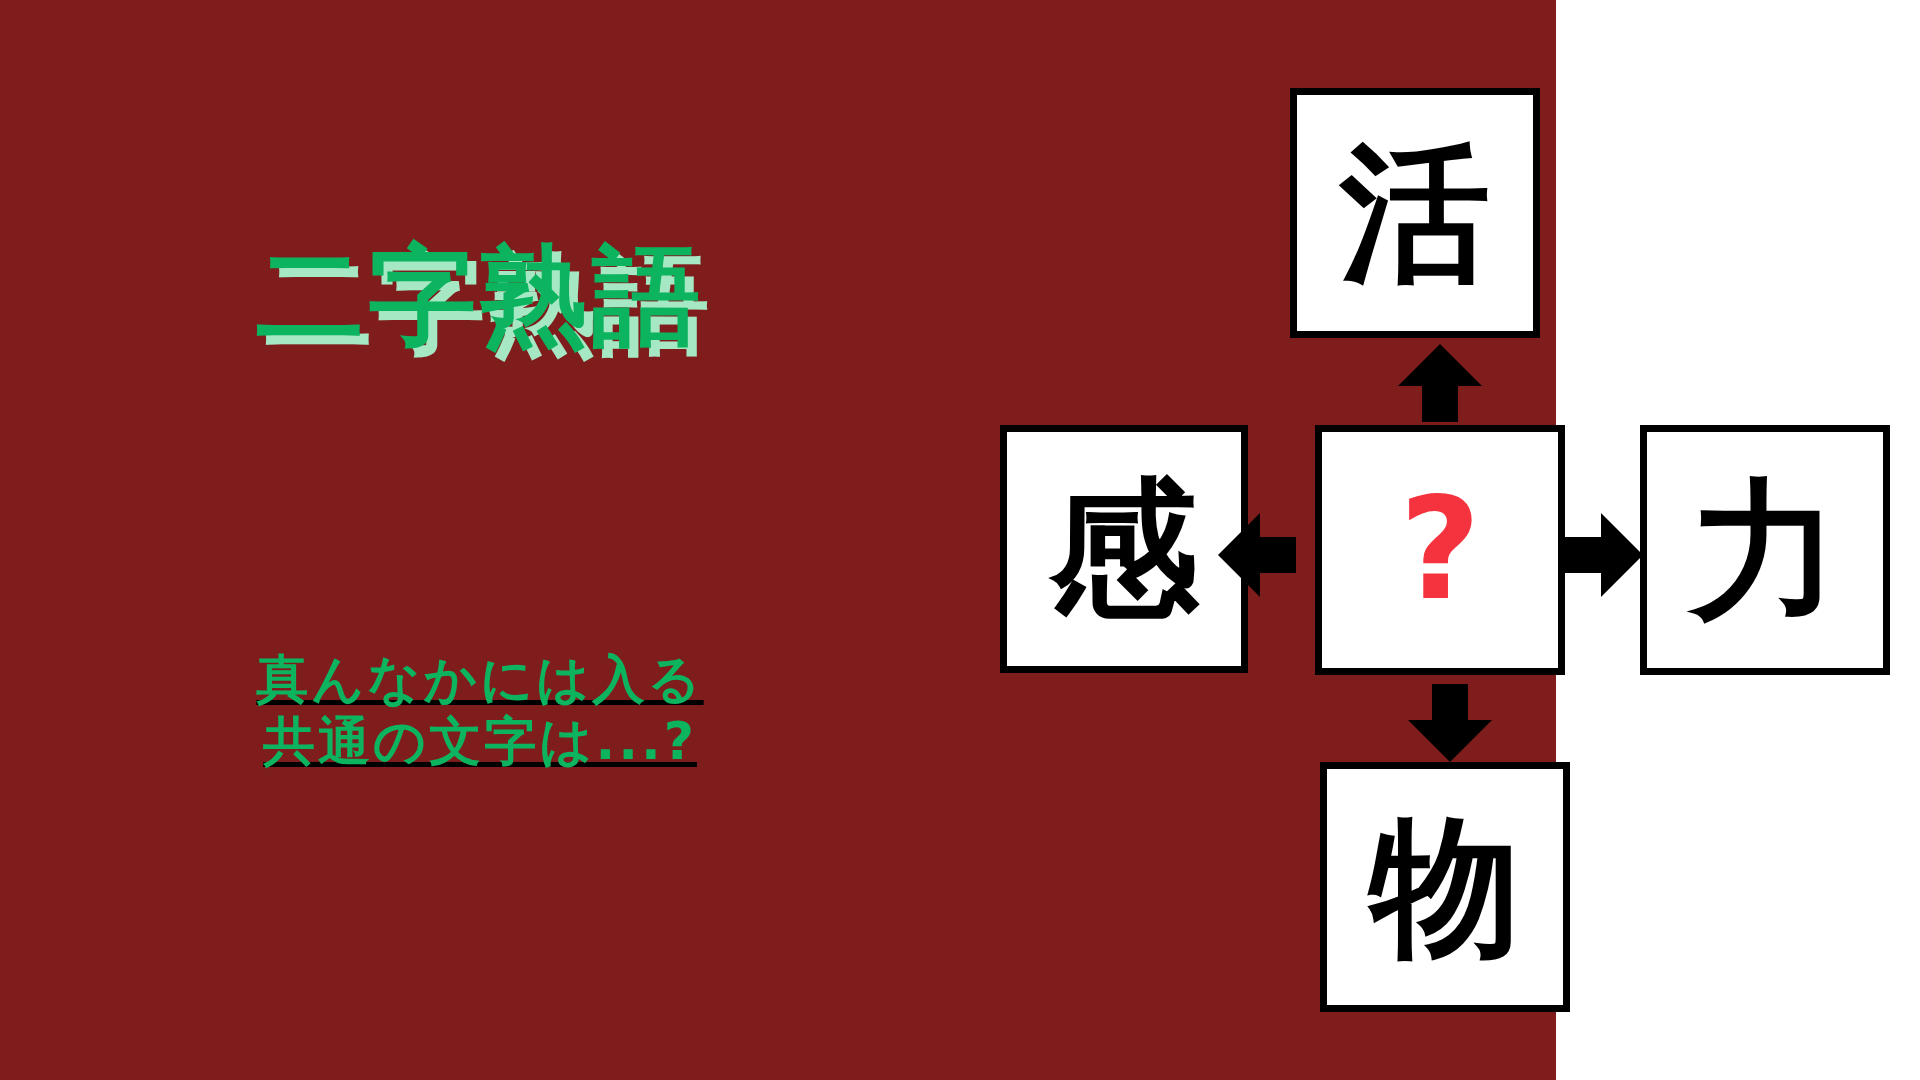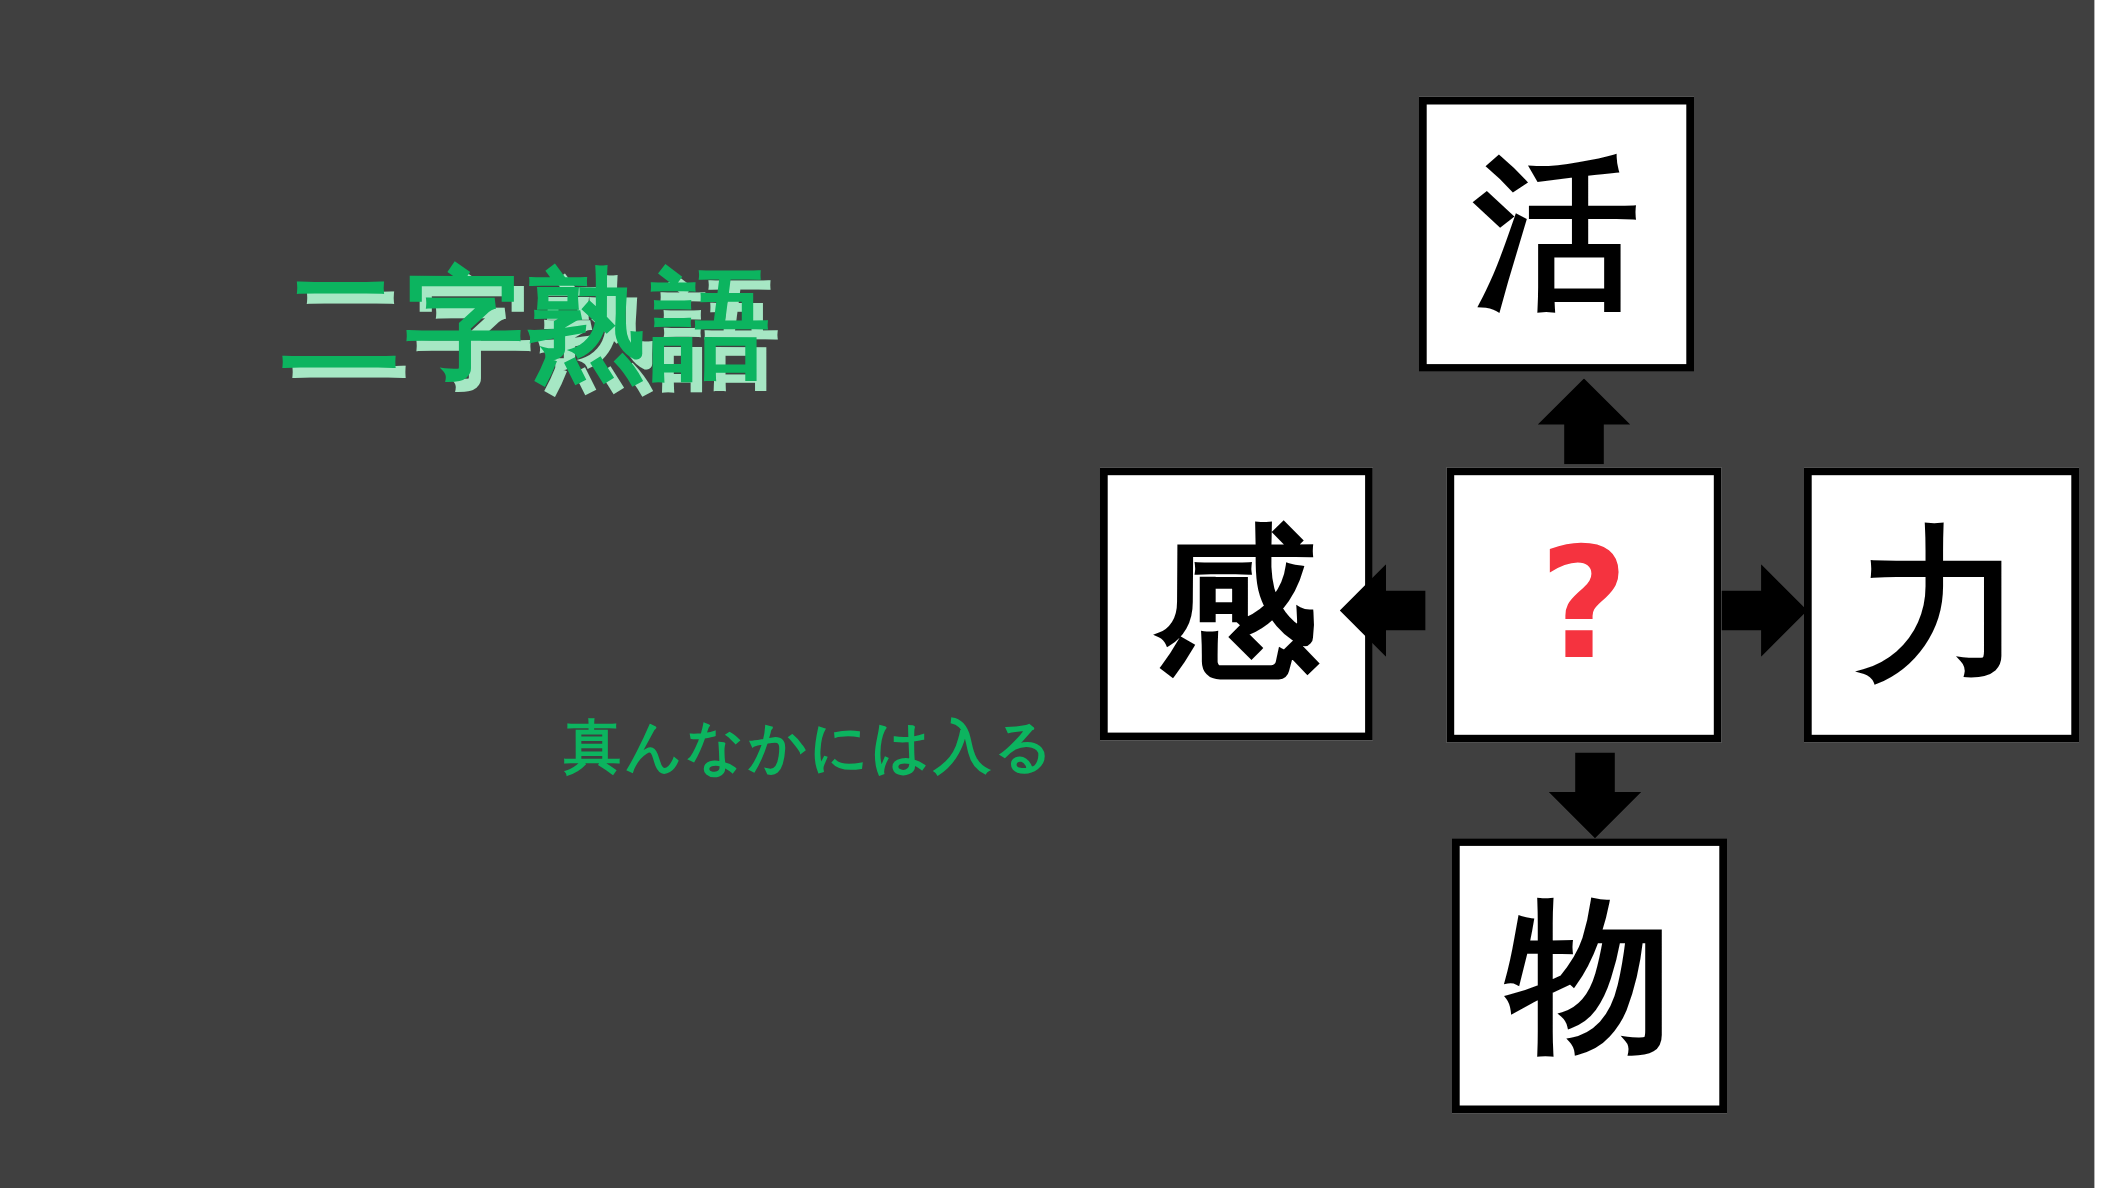--- a/index.html
+++ b/index.html
@@ -8,23 +8,23 @@
     background: #ffffff;
   }
   body {
     width: 1920px;
     height: 1080px;
     overflow: hidden;
     font-family: "DejaVu Sans", "Liberation Sans", sans-serif;
   }
   #stage {
     position: relative;
-    width: 1904px;
+    width: 1556px;
     height: 1080px;
-    background: #404040;
+    background: #7f1d1d;
   }
 
   
   #headline-block {
     position: absolute;
     left: 0px;
     top: 232px;
     width: 960px;
     text-align: center;
   }
@@ -41,21 +41,22 @@
   .title-line.second {
     font-size: 112px;
     letter-spacing: 2px;
   }
 
   #subtitle-block {
     position: absolute;
     left: 0px;
     top: 648px;
     width: 960px;
-    text-align: right;
+    text-align: center;
+    text-decoration: underline;
   }
   .subtitle-line {
     font-family: "DejaVu Sans", "Liberation Sans", sans-serif;
     font-weight: 700;
     font-size: 52px;
     line-height: 62px;
     letter-spacing: 3px;
     color: #0cb45f;
     white-space: nowrap;
   }
@@ -110,20 +111,21 @@
 <body>
 
 <div id="stage">
 
   <div id="headline-block">
     <div class="title-line first">二字熟語</div>
   </div>
 
   <div id="subtitle-block">
     <div class="subtitle-line">真んなかには入る</div>
+    <div class="subtitle-line">共通の文字は...?</div>
   </div>
 
   <div id="crossword">
 
     <div class="cell" id="cell-top">
       <span class="glyph">活</span>
     </div>
 
     <div class="cell" id="cell-left">
       <span class="glyph">感</span>

